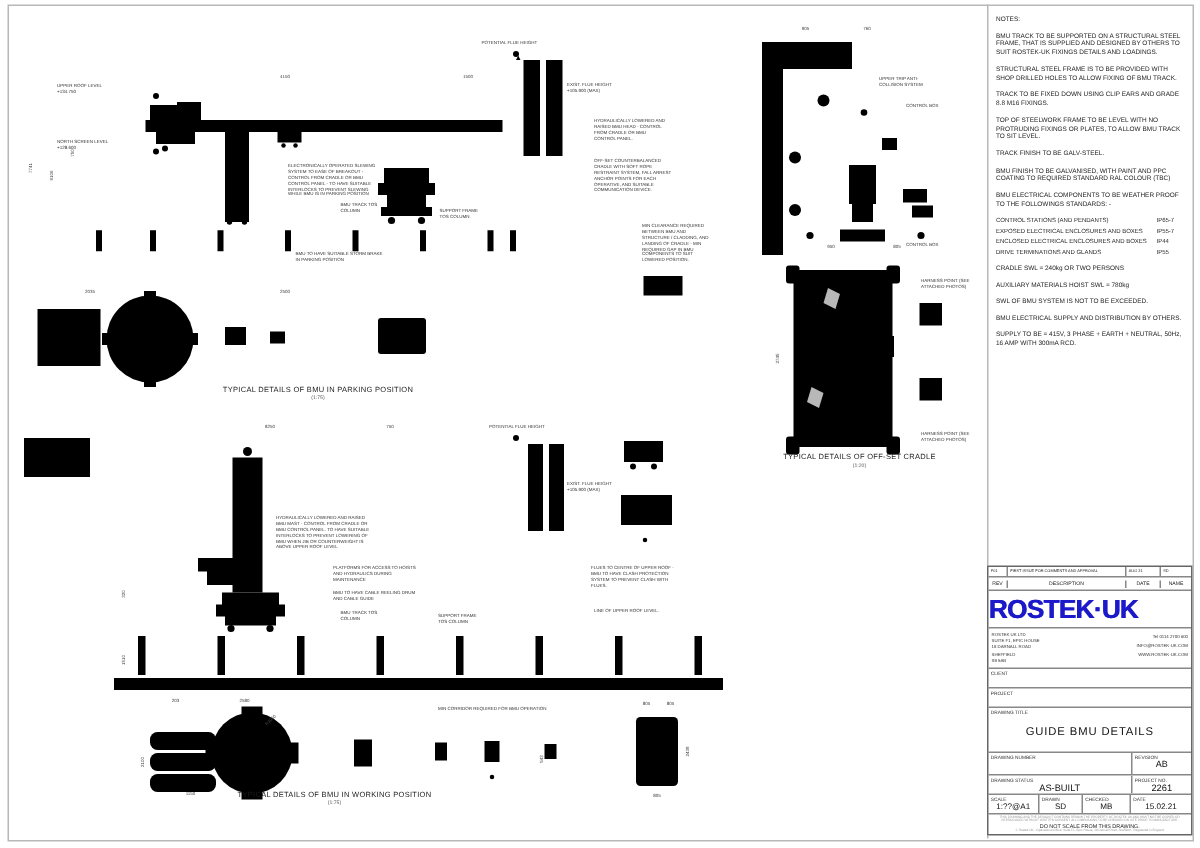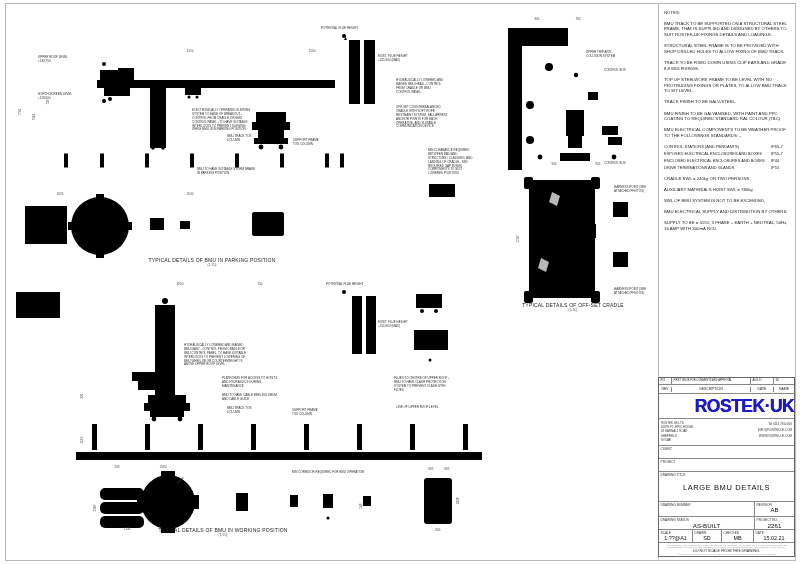--- a/index.html
+++ b/index.html
@@ -411,21 +411,21 @@
 
     <div class="tb-row" style="height:9px">
       <div class="tb-cells" style="font-size:3.4px;align-items:center;text-align:center">
         <div class="tb-cell" style="width:13px">REV</div>
         <div class="tb-cell" style="width:79px">DESCRIPTION</div>
         <div class="tb-cell" style="width:23px">DATE</div>
         <div class="tb-cell" style="flex:1">NAME</div>
       </div>
     </div>
 
-    <div class="tb-row" style="height:25px;display:flex;align-items:center;justify-content:flex-end">
+    <div class="tb-row" style="height:25px;display:flex;align-items:center;justify-content:flex-start">
       <span class="logo">ROSTEK·UK</span>
     </div>
 
     <div class="tb-row" style="height:27px;display:flex;justify-content:space-between;padding:1.5px 2px;box-sizing:border-box">
       <div class="addr">
         <div>ROSTEK UK LTD</div>
         <div>SUITE F1, EPIC HOUSE</div>
         <div>18 DARNALL ROAD</div>
         <div>SHEFFIELD</div>
         <div>S9 5AB</div>
@@ -440,21 +440,21 @@
     <div class="tb-row" style="height:13px">
       <span class="lab" style="padding:0.5px 1.5px">CLIENT</span>
     </div>
 
     <div class="tb-row" style="height:13px">
       <span class="lab" style="padding:0.5px 1.5px">PROJECT</span>
     </div>
 
     <div class="tb-row" style="height:30px">
       <span class="lab" style="padding:0.5px 1.5px">DRAWING TITLE</span>
-      <span class="big" style="font-size:7.5px;margin-top:6px;letter-spacing:.6px">LARGE BMU DETAILS</span>
+      <span class="big" style="font-size:7.5px;margin-top:6px;letter-spacing:.6px">GUIDE BMU DETAILS</span>
     </div>
 
     <div class="tb-row" style="height:15px">
       <div class="tb-cells">
         <div class="tb-cell" style="width:96px">
           <span class="lab">DRAWING NUMBER</span>
           <span class="big"></span>
         </div>
         <div class="tb-cell" style="flex:1">
           <span class="lab">REVISION</span>

